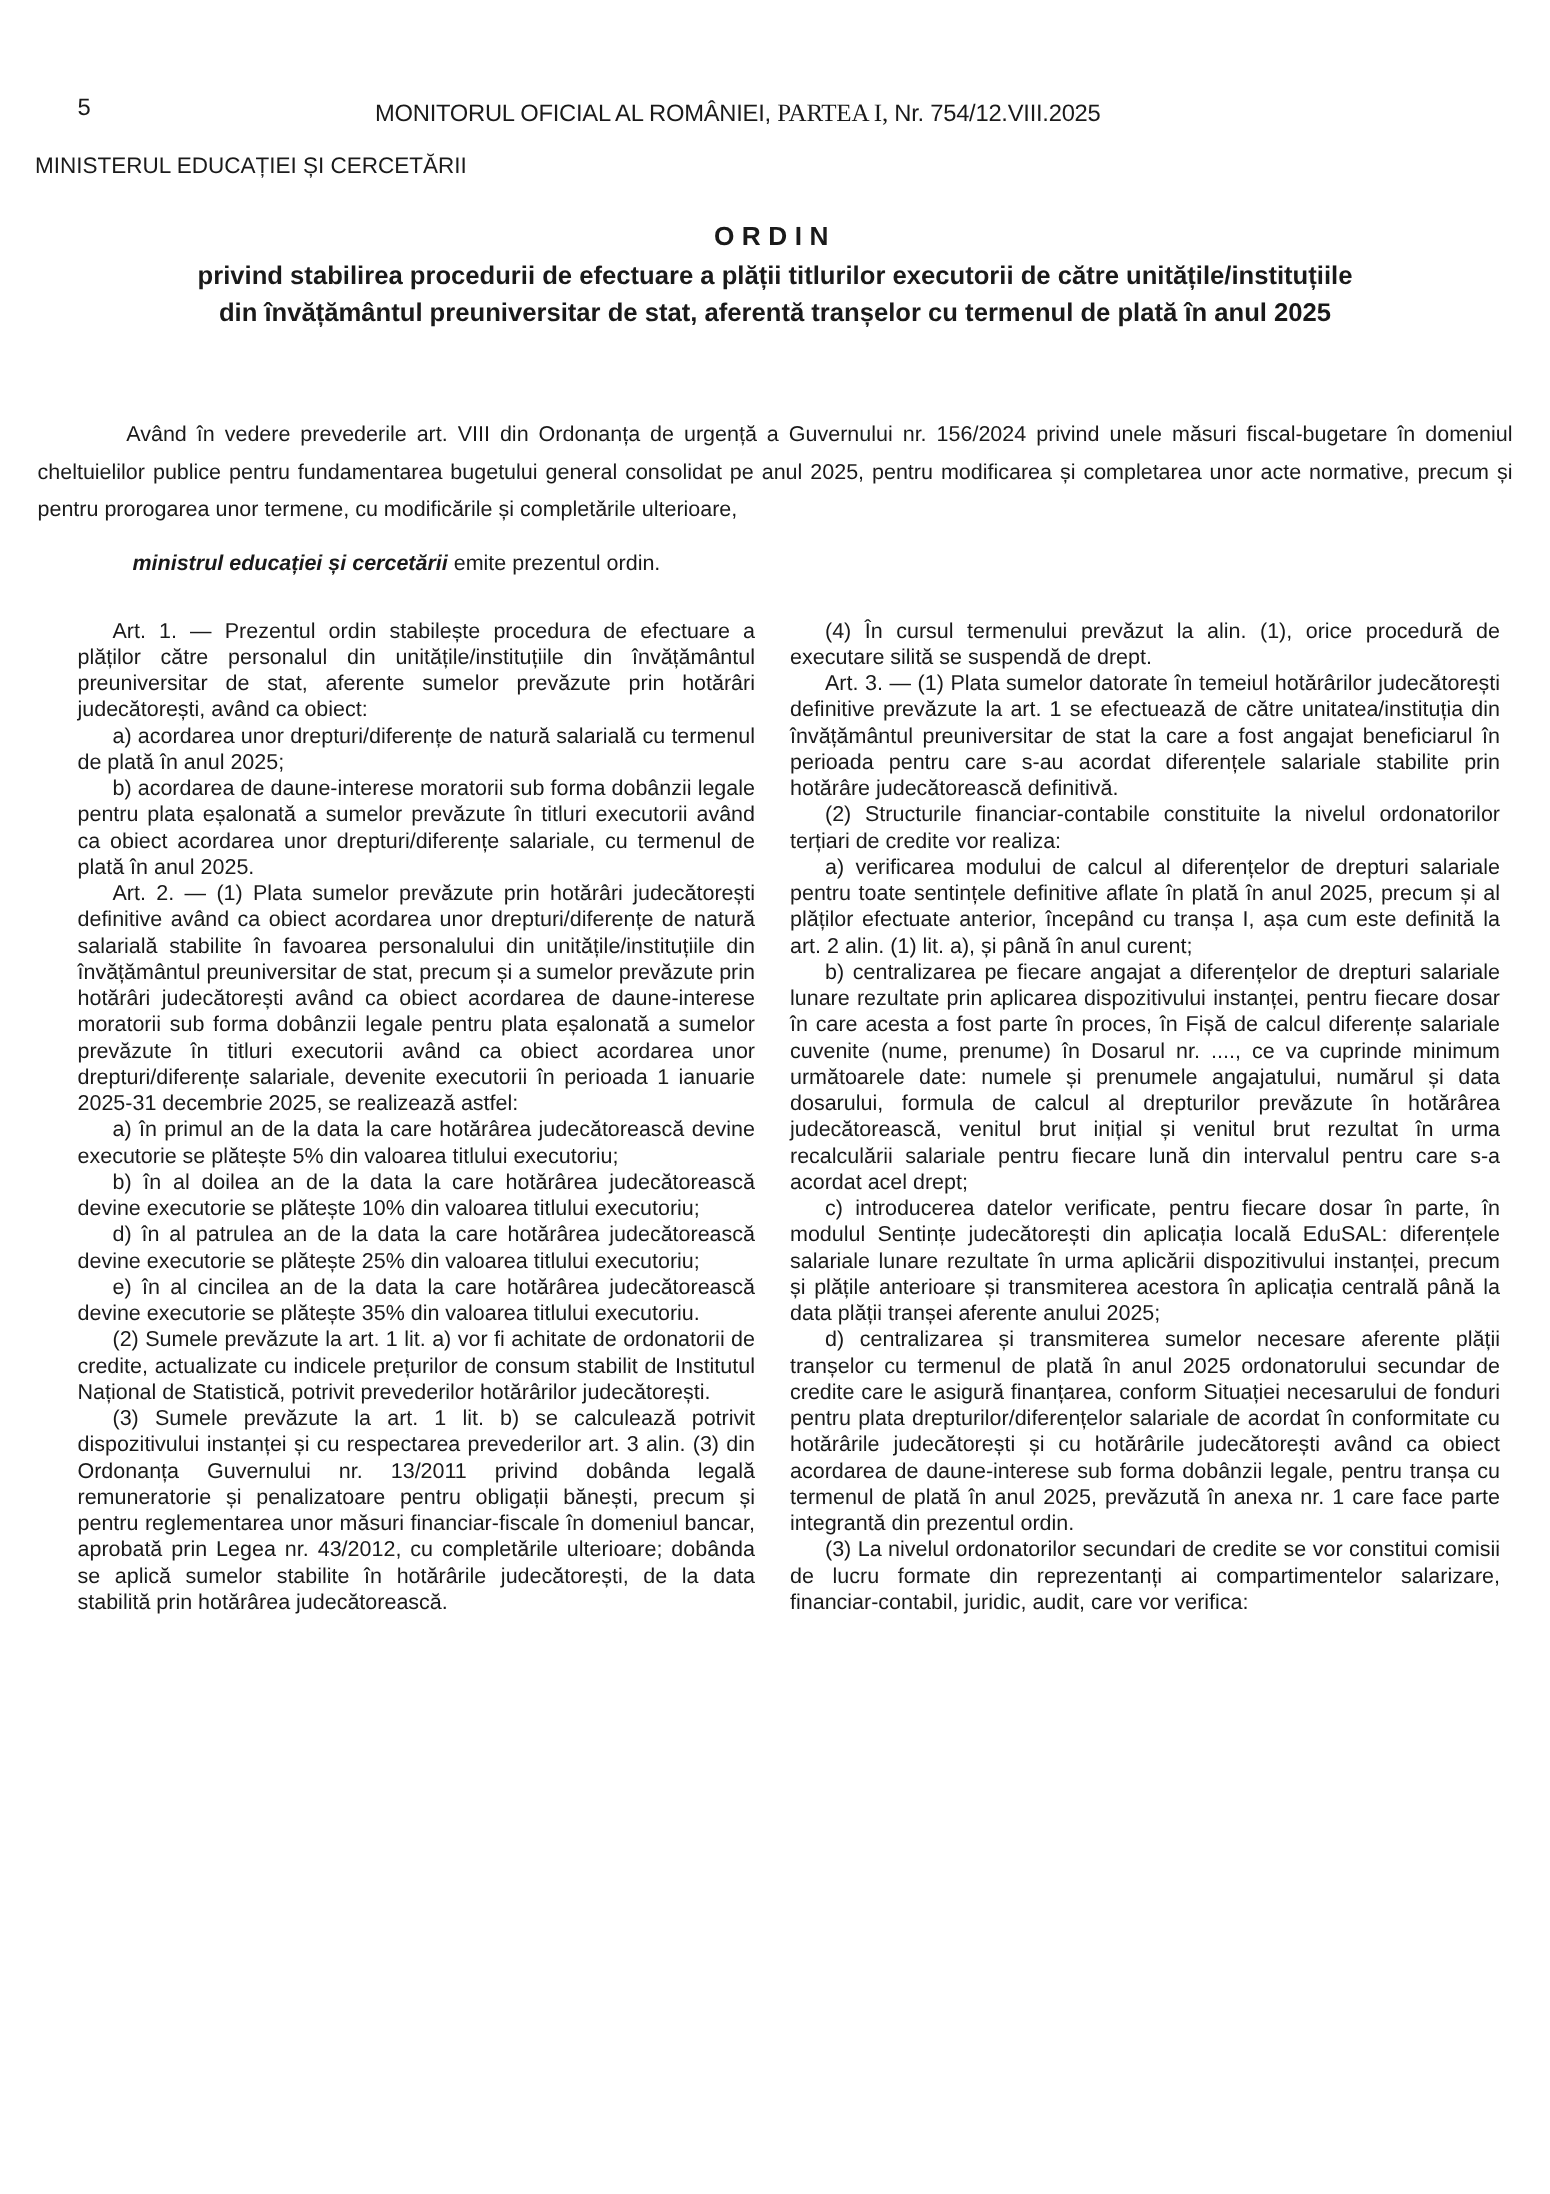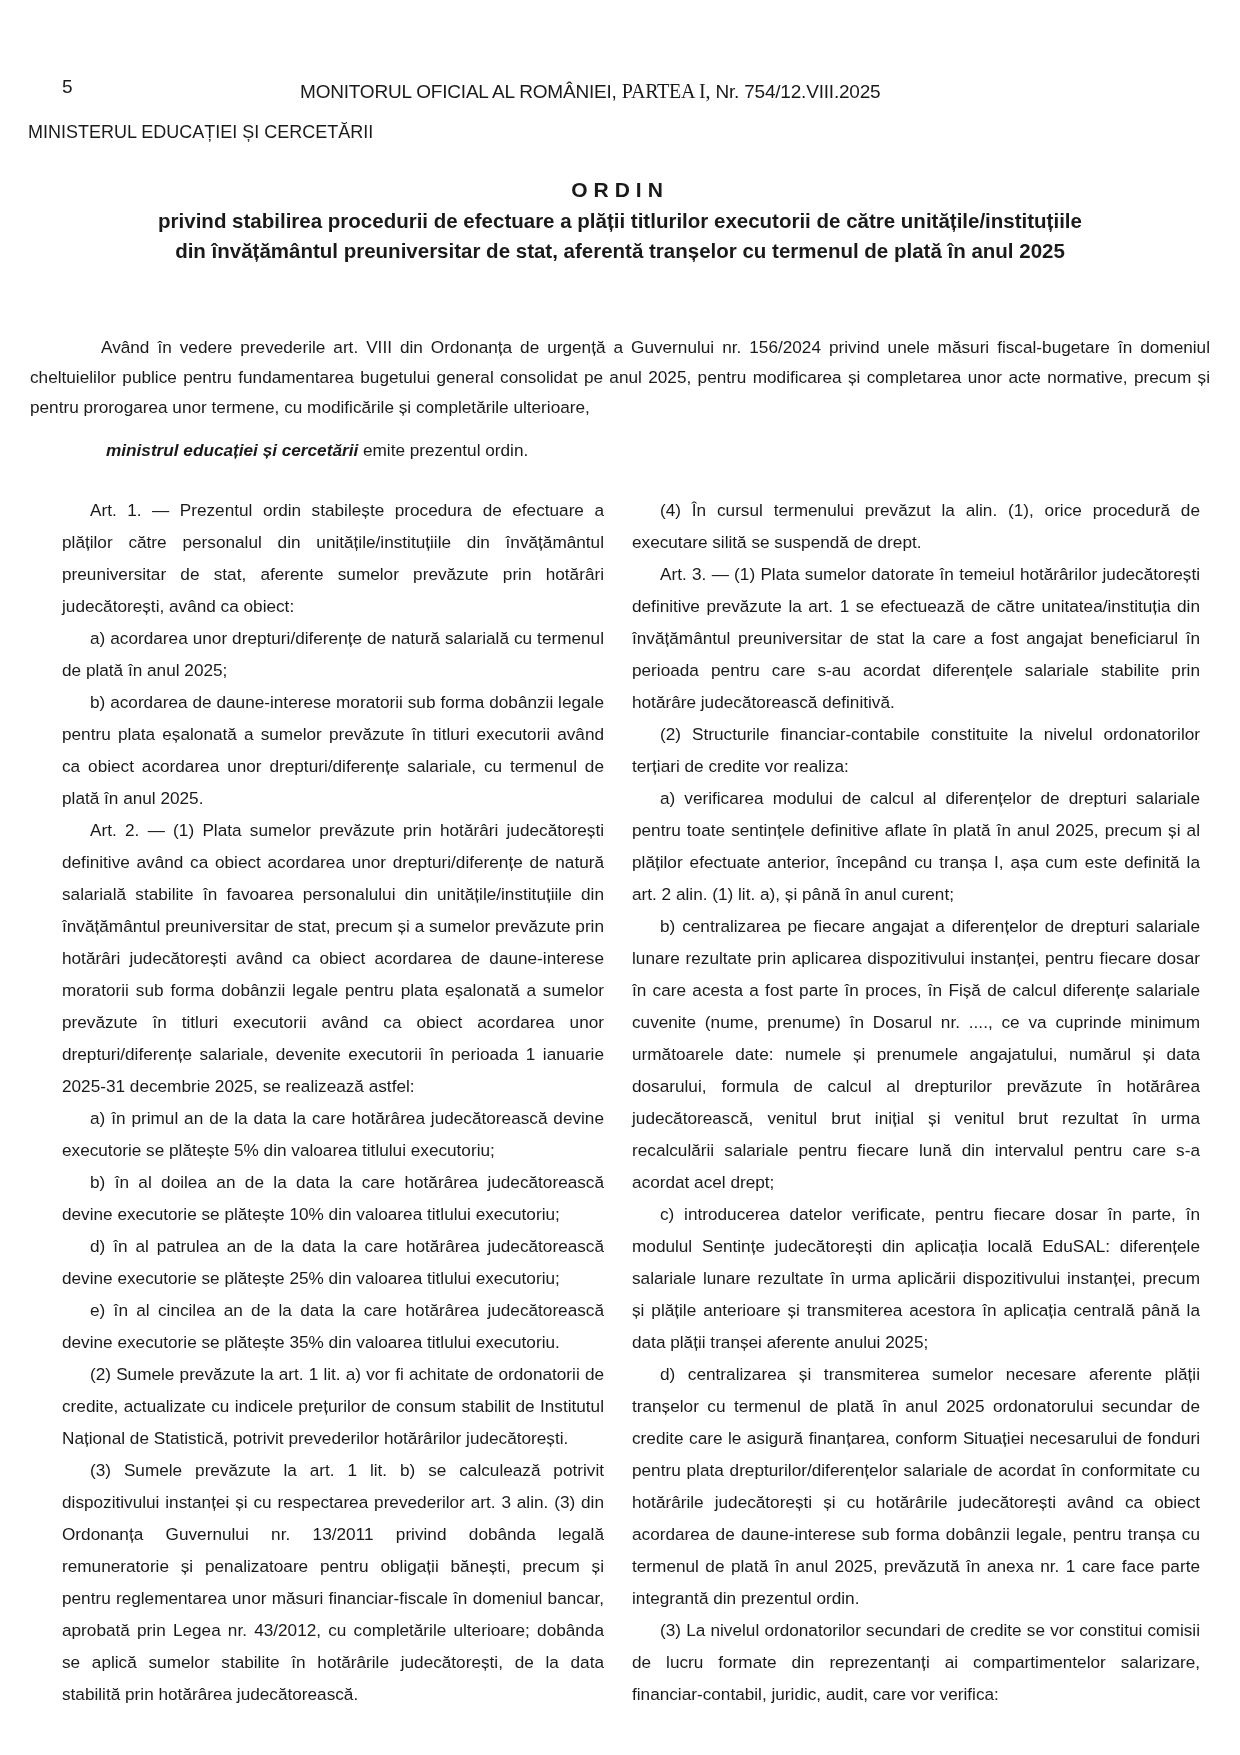--- a/index.html
+++ b/index.html
@@ -7,21 +7,21 @@
   .page-num { position: absolute; left: 62px; top: 76px; font-size: 19px; }
   .running-header { position: absolute; left: 300px; top: 80px; font-size: 19px; letter-spacing: -0.2px; }
   .running-header .small { font-size: 20px; font-family: Liberation Serif, serif; }
   .issuer { position: absolute; left: 28px; top: 122px; font-size: 18px; }
   .title-block { position: absolute; left: 40px; width: 1160px; top: 178px; text-align: center; font-weight: bold; }
   .title-ordin { font-size: 21px; letter-spacing: 6px; margin-bottom: 4px; }
   .title-sub { font-size: 20.5px; line-height: 30px; }
   .preamble { position: absolute; left: 30px; width: 1180px; top: 285px; font-size: 17.2px; line-height: 30px; text-align: justify; margin-top: 47px; }
   .preamble p { margin: 0; text-indent: 71px; }
   .emite { position: absolute; left: 106px; top: 440px; font-size: 17.2px; }
-  .col { position: absolute; top: 494px; font-size: 17.2px; line-height: 32px; text-align: justify; }
+  .col { position: absolute; top: 494px; font-size: 17.2px; line-height: 21px; text-align: justify; }
   .col.left { left: 62px; width: 542px; }
   .col.right { left: 632px; width: 568px; }
   .col p { margin: 0; text-indent: 28px; }
   b { font-weight: bold; font-style: italic; }
 </style>
 </head>
 <body>
 
 <div>
   <div class="page-num">5</div>

